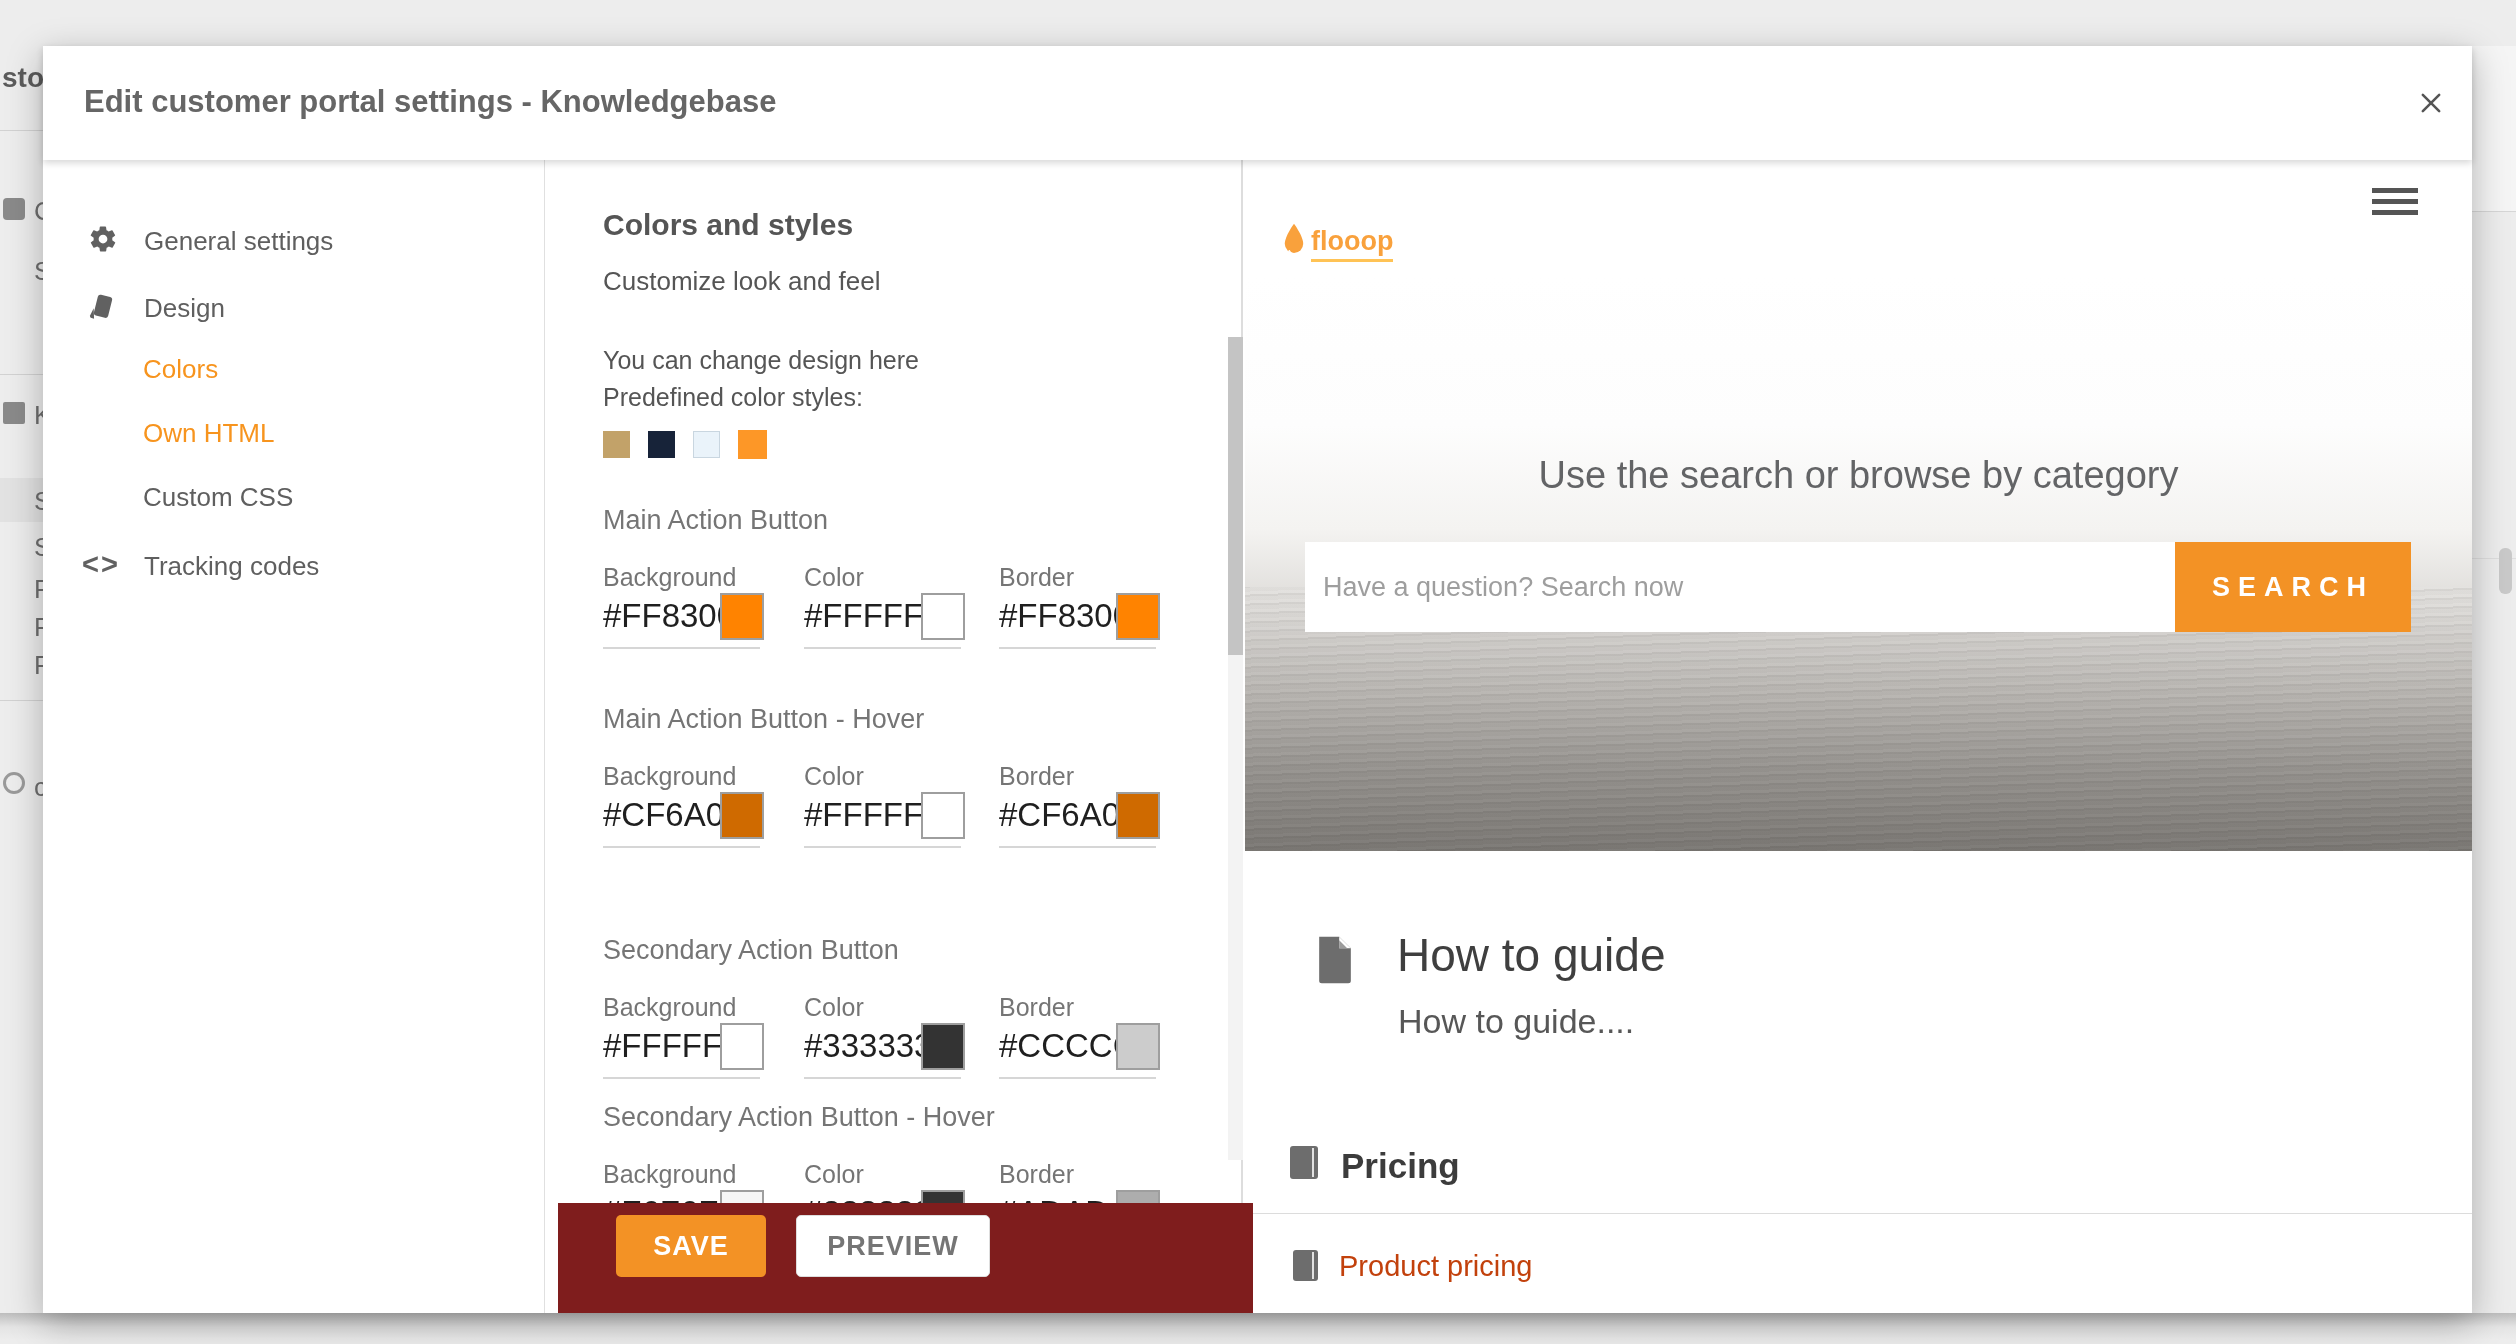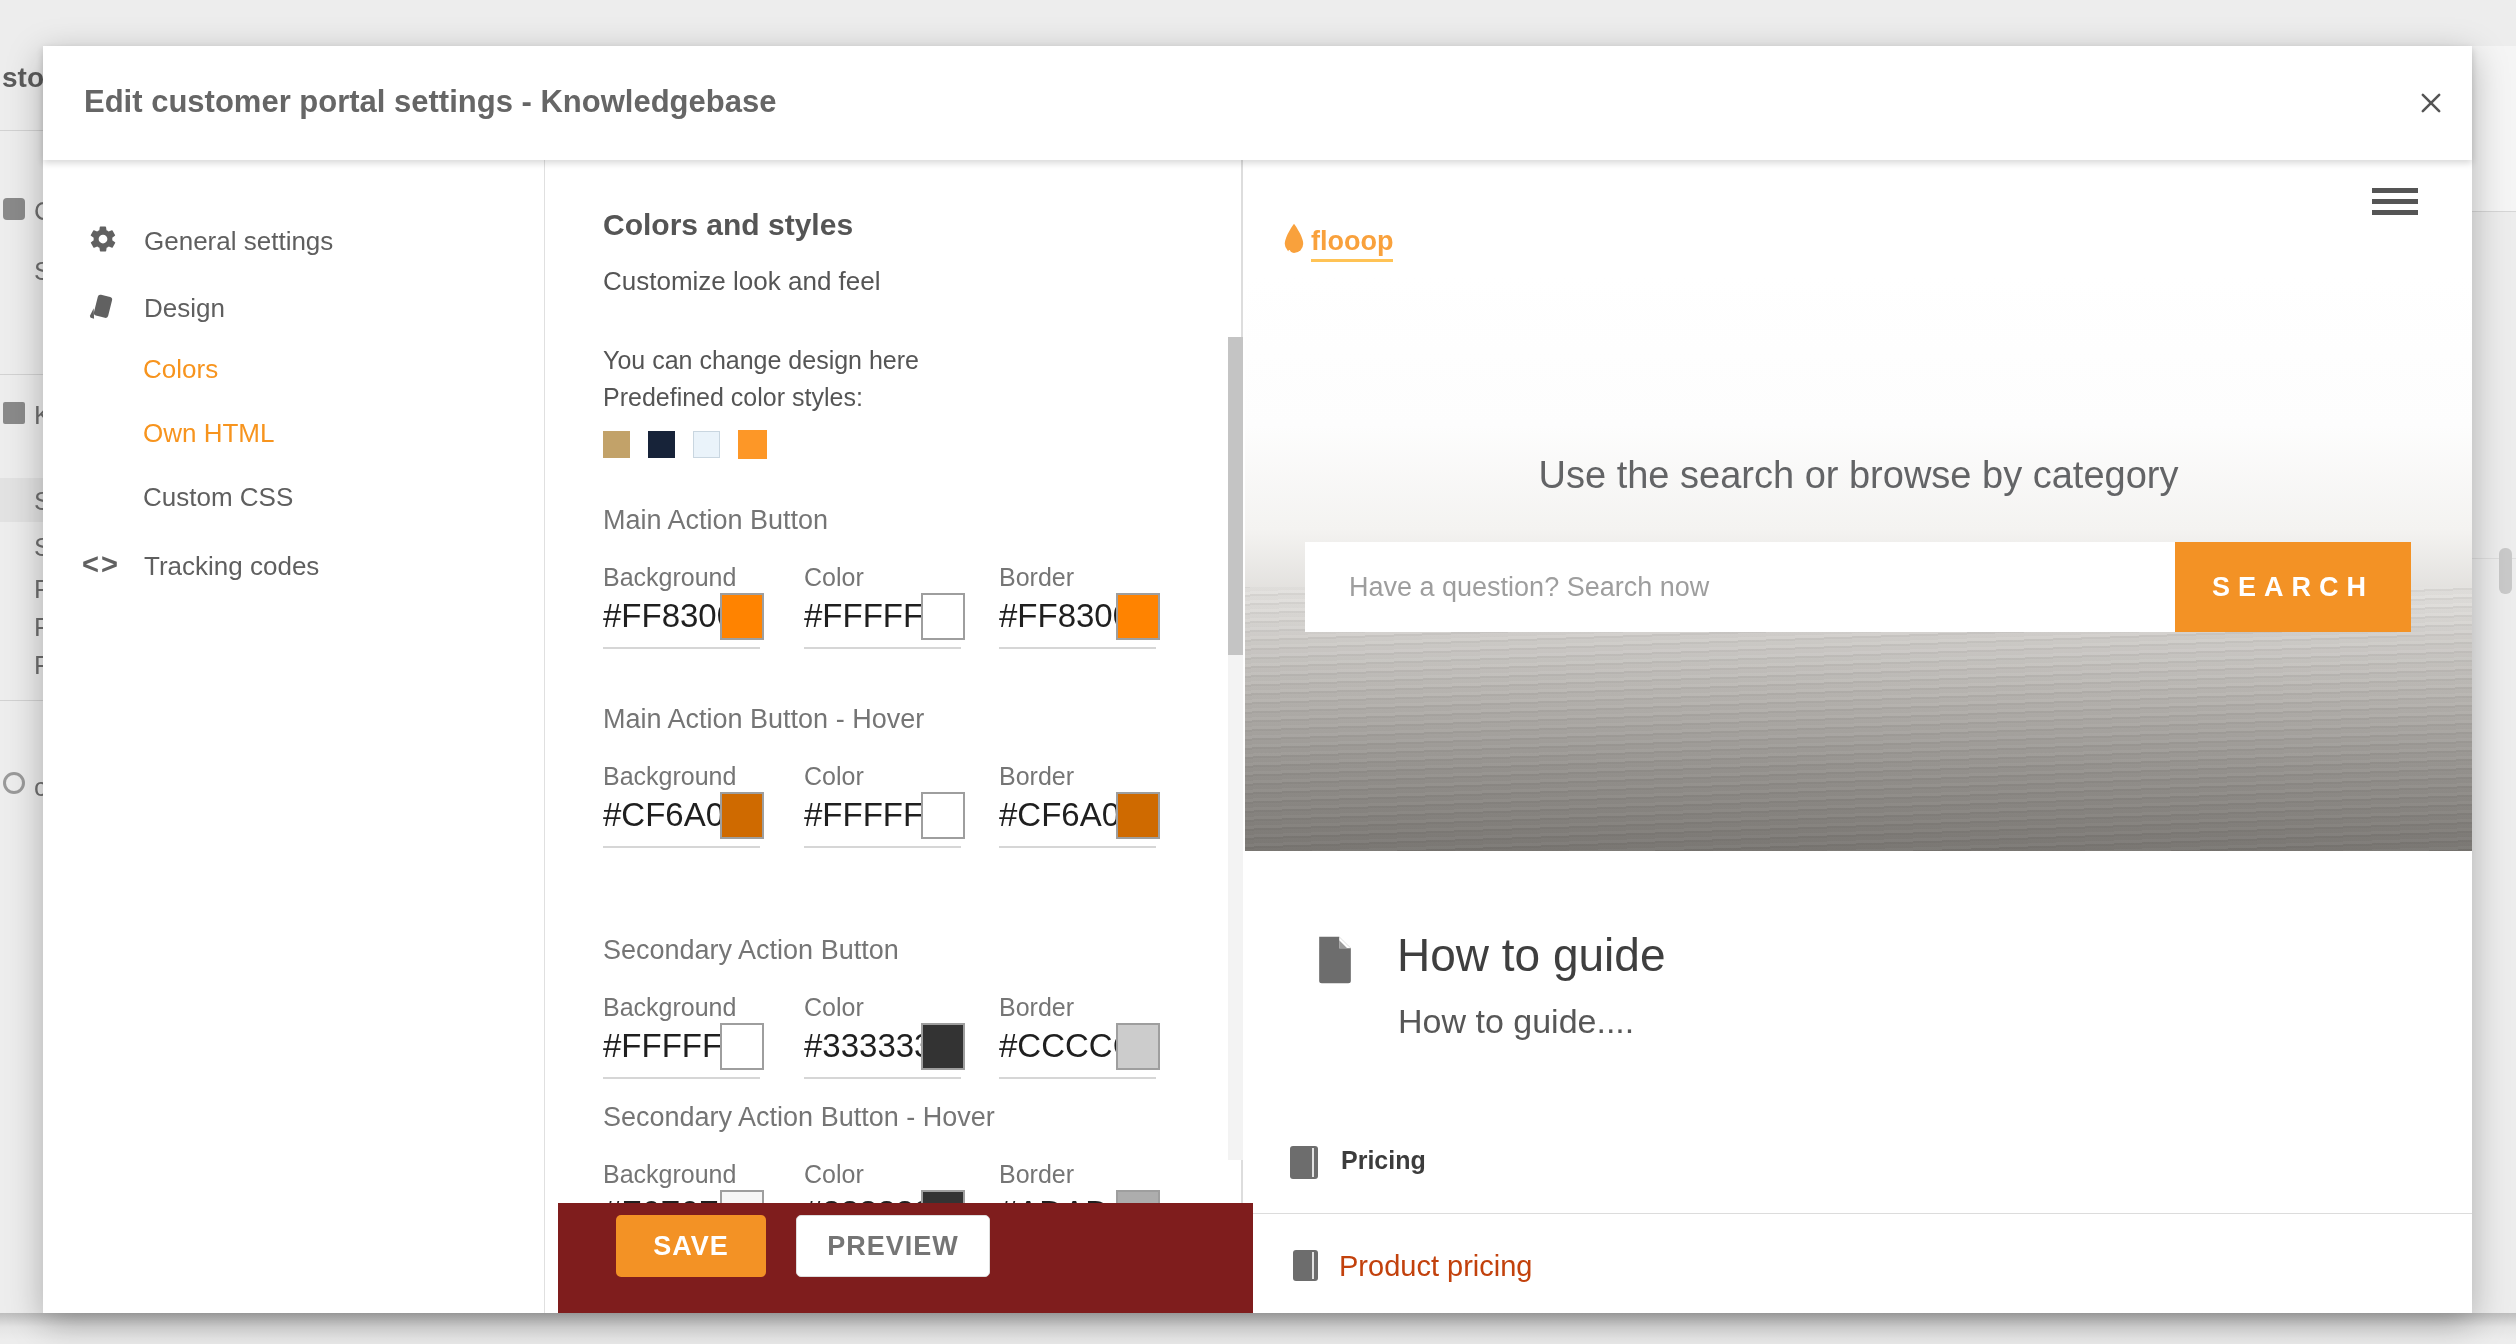--- a/index.html
+++ b/index.html
@@ -77,29 +77,29 @@
     border-bottom:3px solid #ffc355; padding-bottom:2px; }
 
   #hero { position:absolute; left:0; top:116px; width:1227px; height:575px;
     background:linear-gradient(180deg,#ffffff 0%,#fdfdfd 26%,#f4f3f1 44%,#dddbd8 58%,#bab7b3 72%,#96938f 86%,#7b7874 100%); }
   #hero-ripples { position:absolute; left:0; right:0; top:54%; bottom:0; opacity:.45;
     background:repeating-linear-gradient(-2deg, rgba(20,18,16,.14) 0 2px, rgba(255,255,255,.06) 2px 5px, rgba(30,28,26,.05) 5px 9px); }
   #hero-title { position:absolute; left:0; top:190px; width:100%; text-align:center;
     font-size:64px; font-weight:bold; color:#58585a; letter-spacing:0; white-space:nowrap; }
   #hero-sub { position:absolute; left:0; top:294px; width:100%; text-align:center; font-size:38px; color:#636466; }
   #search-input { position:absolute; left:60px; top:382px; width:870px; height:90px; background:#fff;
-    border:none; outline:none; padding:0 44px; font-size:27px; color:#0f172a; font-family:"Liberation Sans", sans-serif; }
+    border:none; outline:none; padding:0 18px; font-size:27px; color:#0f172a; font-family:"Liberation Sans", sans-serif; }
   #search-input::placeholder { color:#9e9e9e; }
   #search-btn { position:absolute; left:930px; top:382px; width:236px; height:90px; background:#f39225;
     color:#fff; border:none; font-size:27px; font-weight:bold; letter-spacing:8px; cursor:pointer;
     font-family:"Liberation Sans", sans-serif; }
 
   .article-title { position:absolute; font-size:46px; color:#3f3f3f; cursor:pointer; white-space:nowrap; }
   .article-sub { position:absolute; font-size:34px; color:#575757; }
-  .cat-title { position:absolute; font-size:25px; font-weight:bold; color:#3c3c3c; cursor:pointer; }
+  .cat-title { position:absolute; font-size:35px; font-weight:bold; color:#3c3c3c; cursor:pointer; }
   .cat-title2 { position:absolute; font-size:29px; color:#c2410c; cursor:pointer; }
   .book-icon { position:absolute; background:#6d6d6d; border-radius:3px; }
   .book-icon::after { content:''; position:absolute; right:4px; top:2px; bottom:2px; width:2px; background:#fff; opacity:.8; }
   #list-divider { position:absolute; left:0; top:1053px; width:1227px; height:1px; background:#dcdcdc; }
 
   #preview-badge { position:absolute; left:845px; top:920px; width:316px; height:167px; background:#fbdf55;
     border:4px solid #2e2e2e; box-shadow:4px 5px 8px rgba(0,0,0,.3); z-index:10; text-align:center; }
   #badge-line { position:absolute; left:0; top:38px; width:100%; font-size:27px; font-weight:bold; color:#333; }
   #badge-link { position:absolute; left:0; top:92px; width:100%; font-size:27px; color:#333;
     text-decoration:underline; cursor:pointer; }

